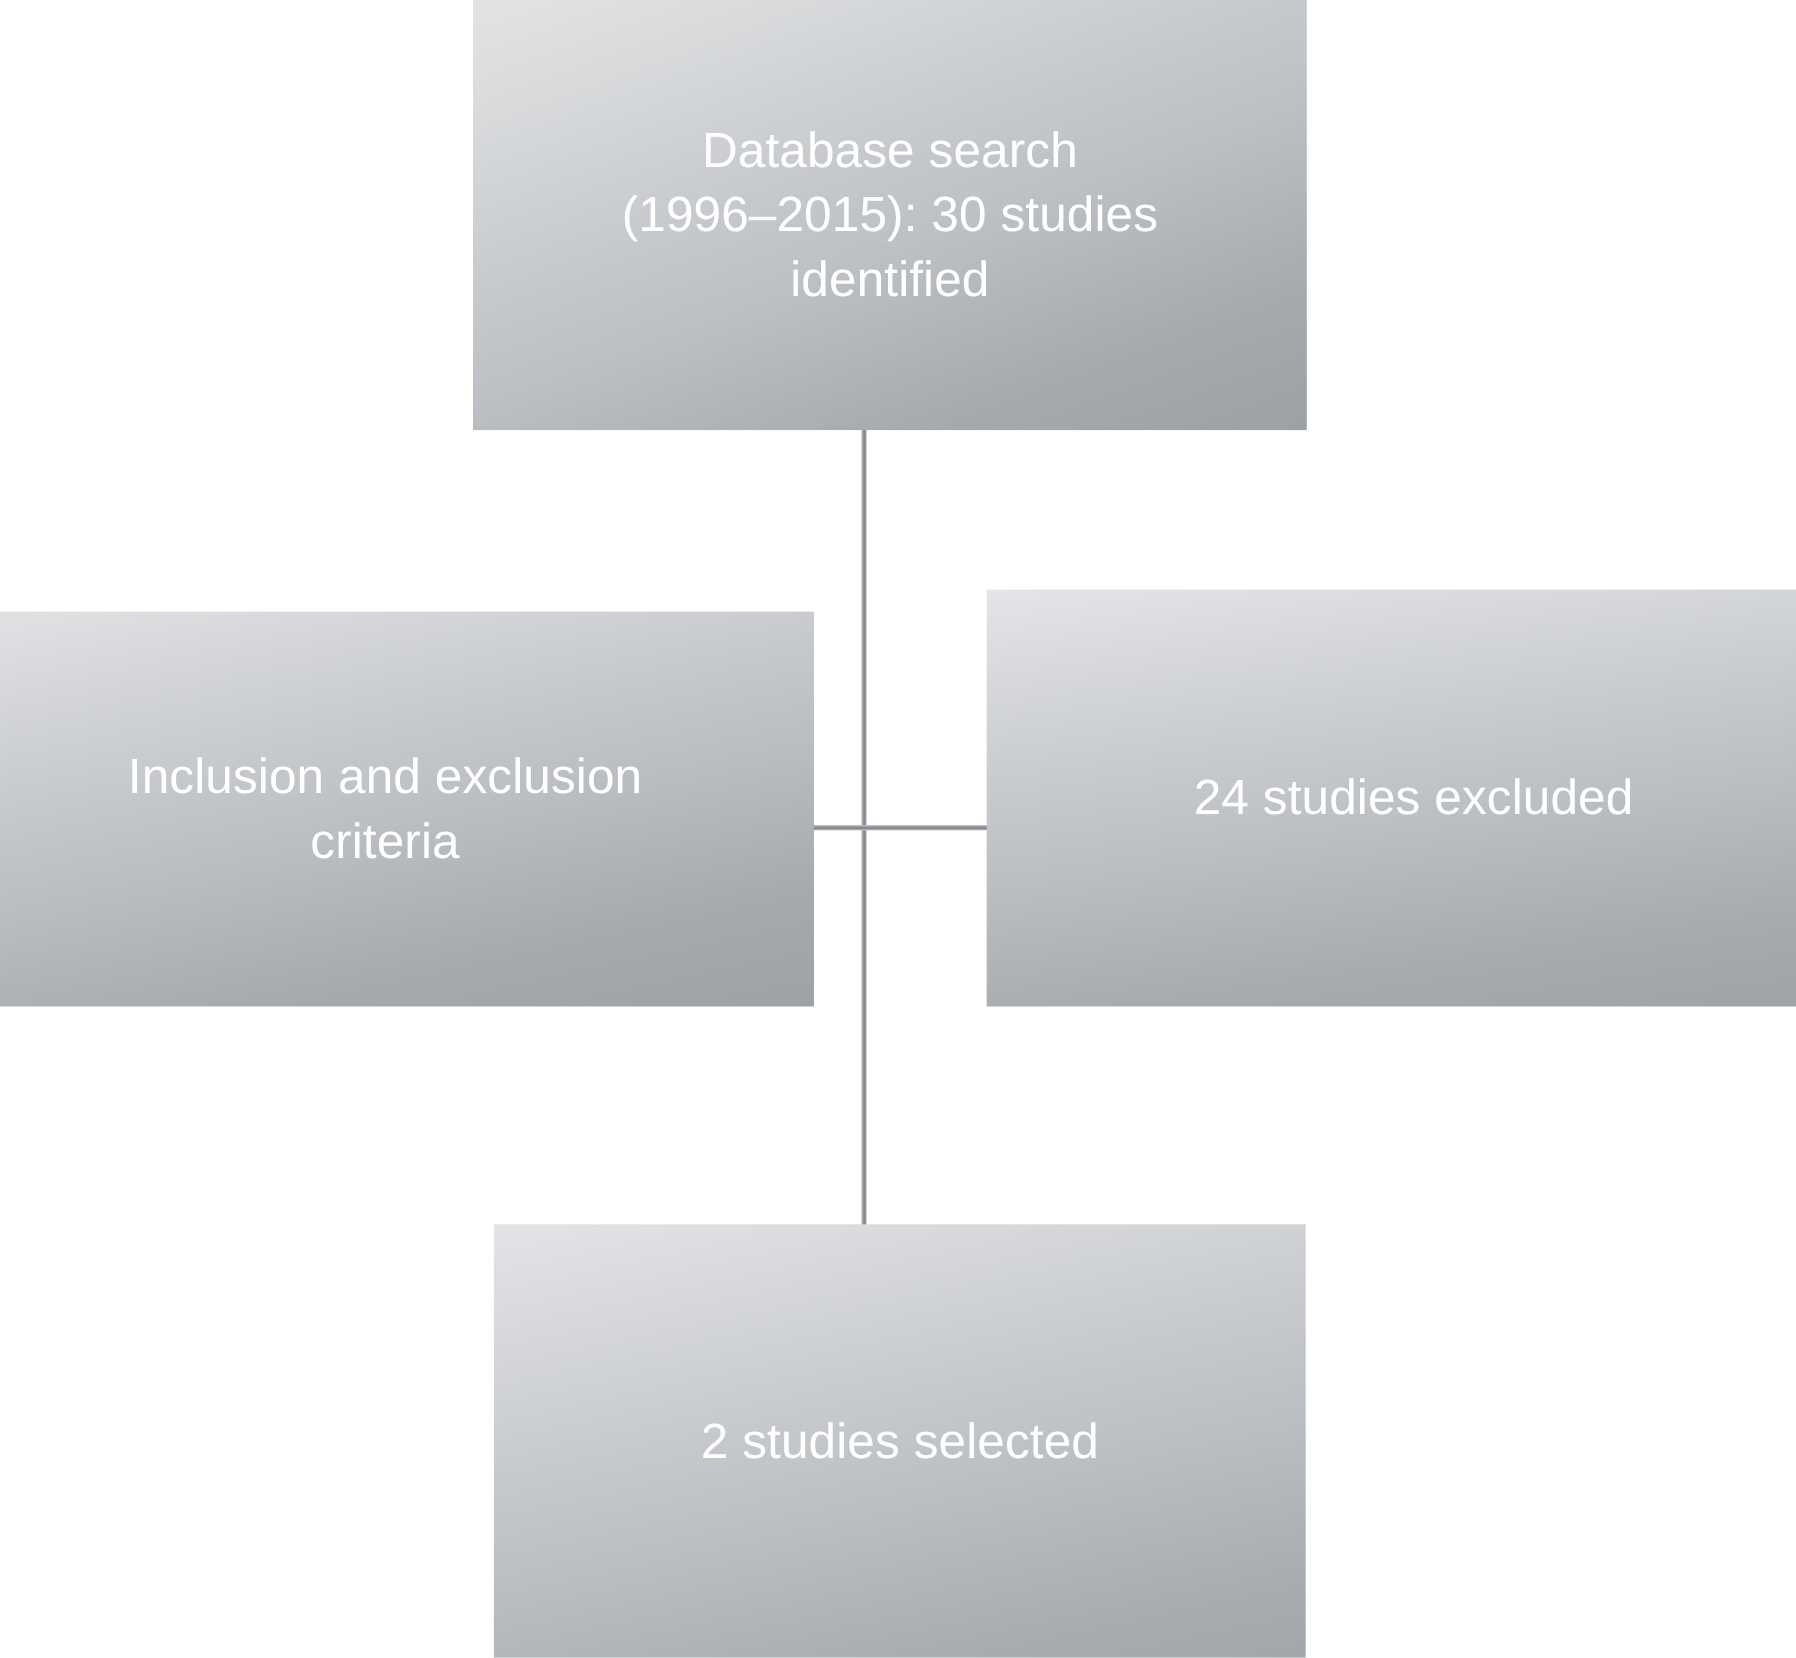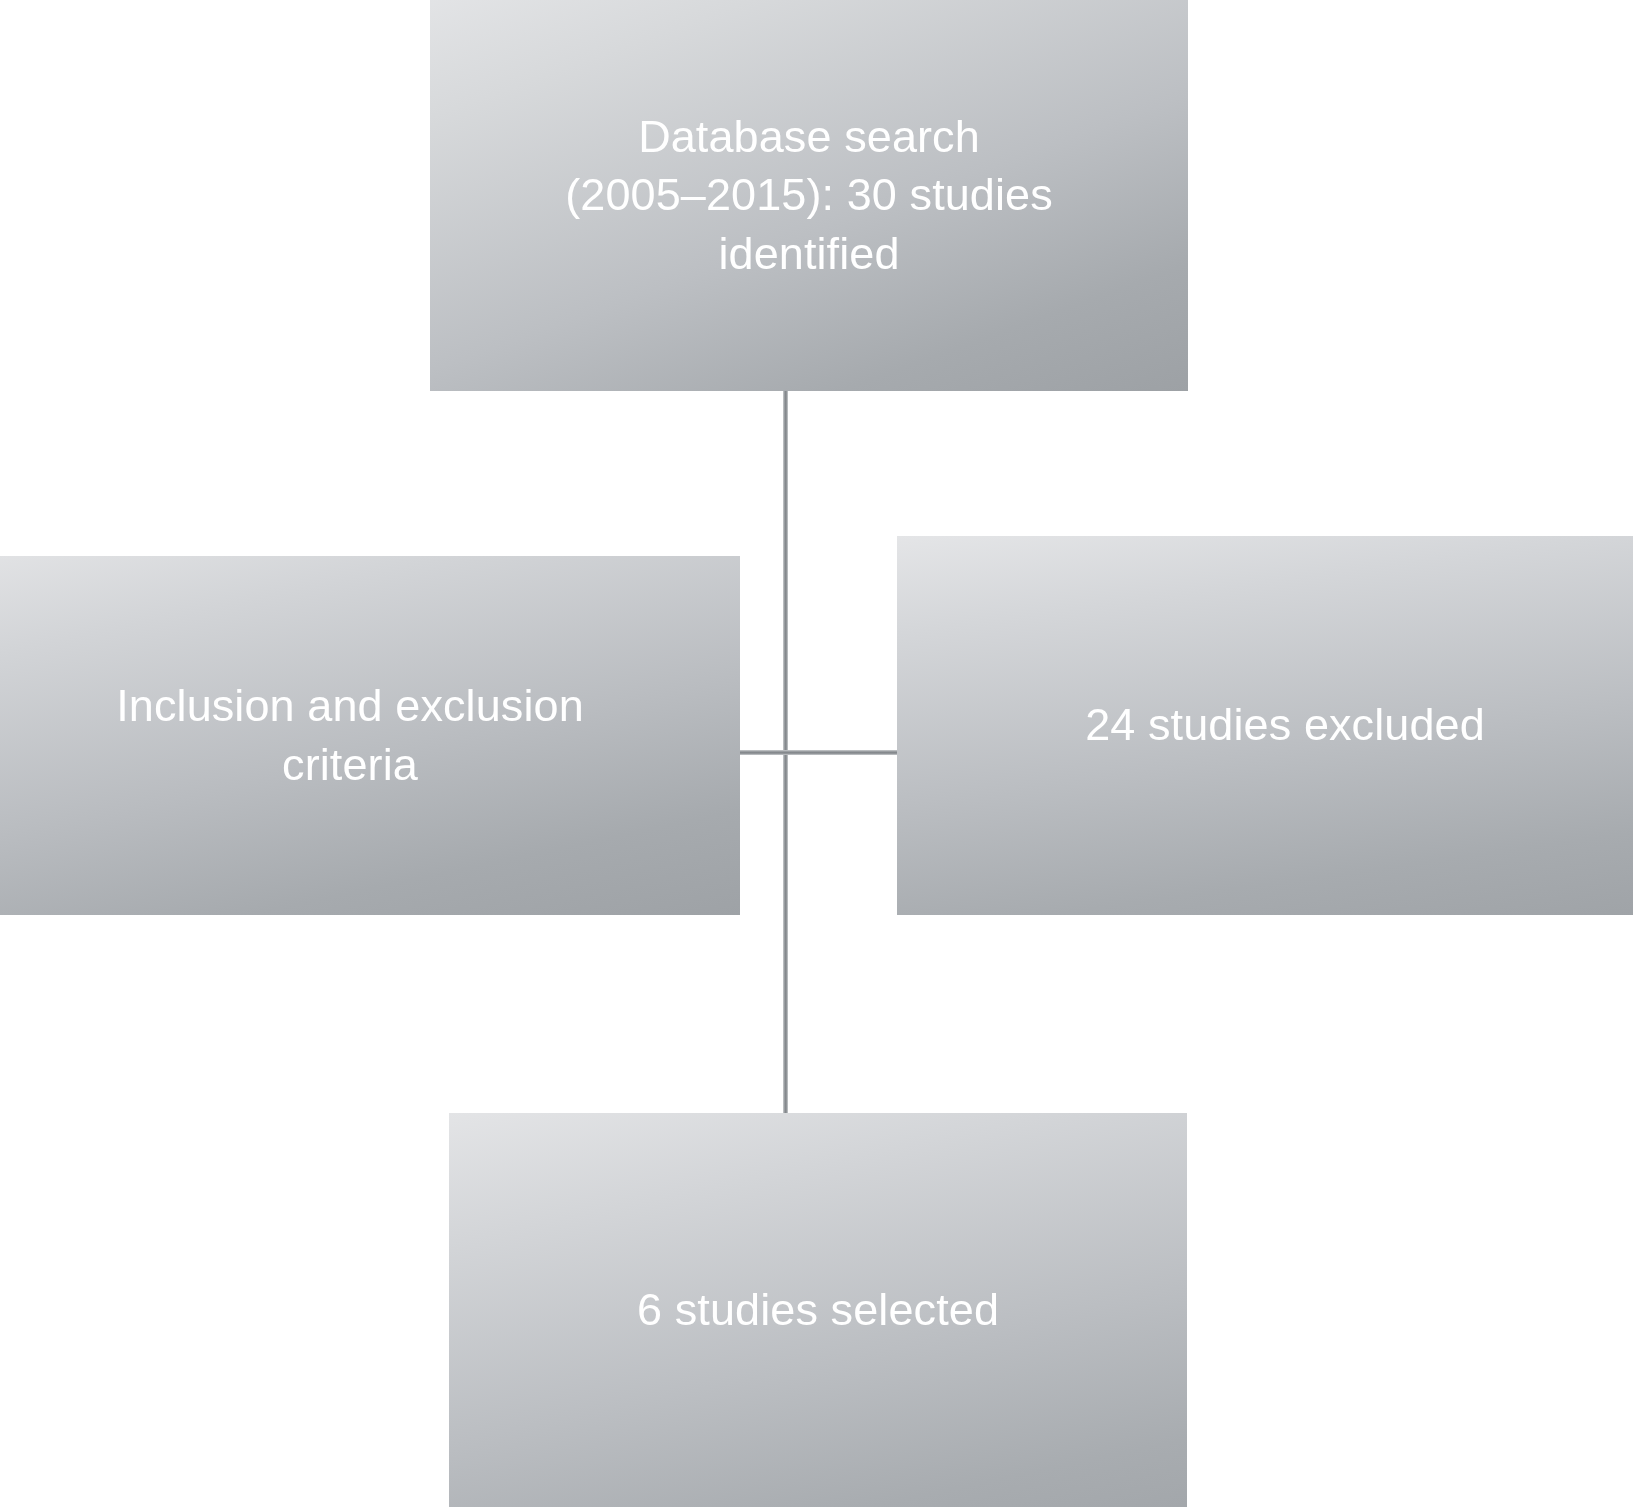--- a/index.html
+++ b/index.html
@@ -110,30 +110,30 @@
 <body>
 
 <div id="flowchart">
 
   <div class="connector v" id="connector-vertical"></div>
 
   <div class="connector h" id="connector-horizontal"></div>
 
   <div class="node grad-a" id="node-top">
     <span class="node-label">Database search
-(2005–2015): 30 studies
+(1996–2015): 30 studies
 identified</span>
   </div>
 
   <div class="node grad-b" id="node-left">
     <span class="node-label">Inclusion and exclusion
 criteria</span>
   </div>
 
   <div class="node grad-c" id="node-right">
     <span class="node-label">24 studies excluded</span>
   </div>
 
   <div class="node grad-d" id="node-bottom">
-    <span class="node-label">6 studies selected</span>
+    <span class="node-label">2 studies selected</span>
   </div>
 
 </div>
 
 </body></html>

